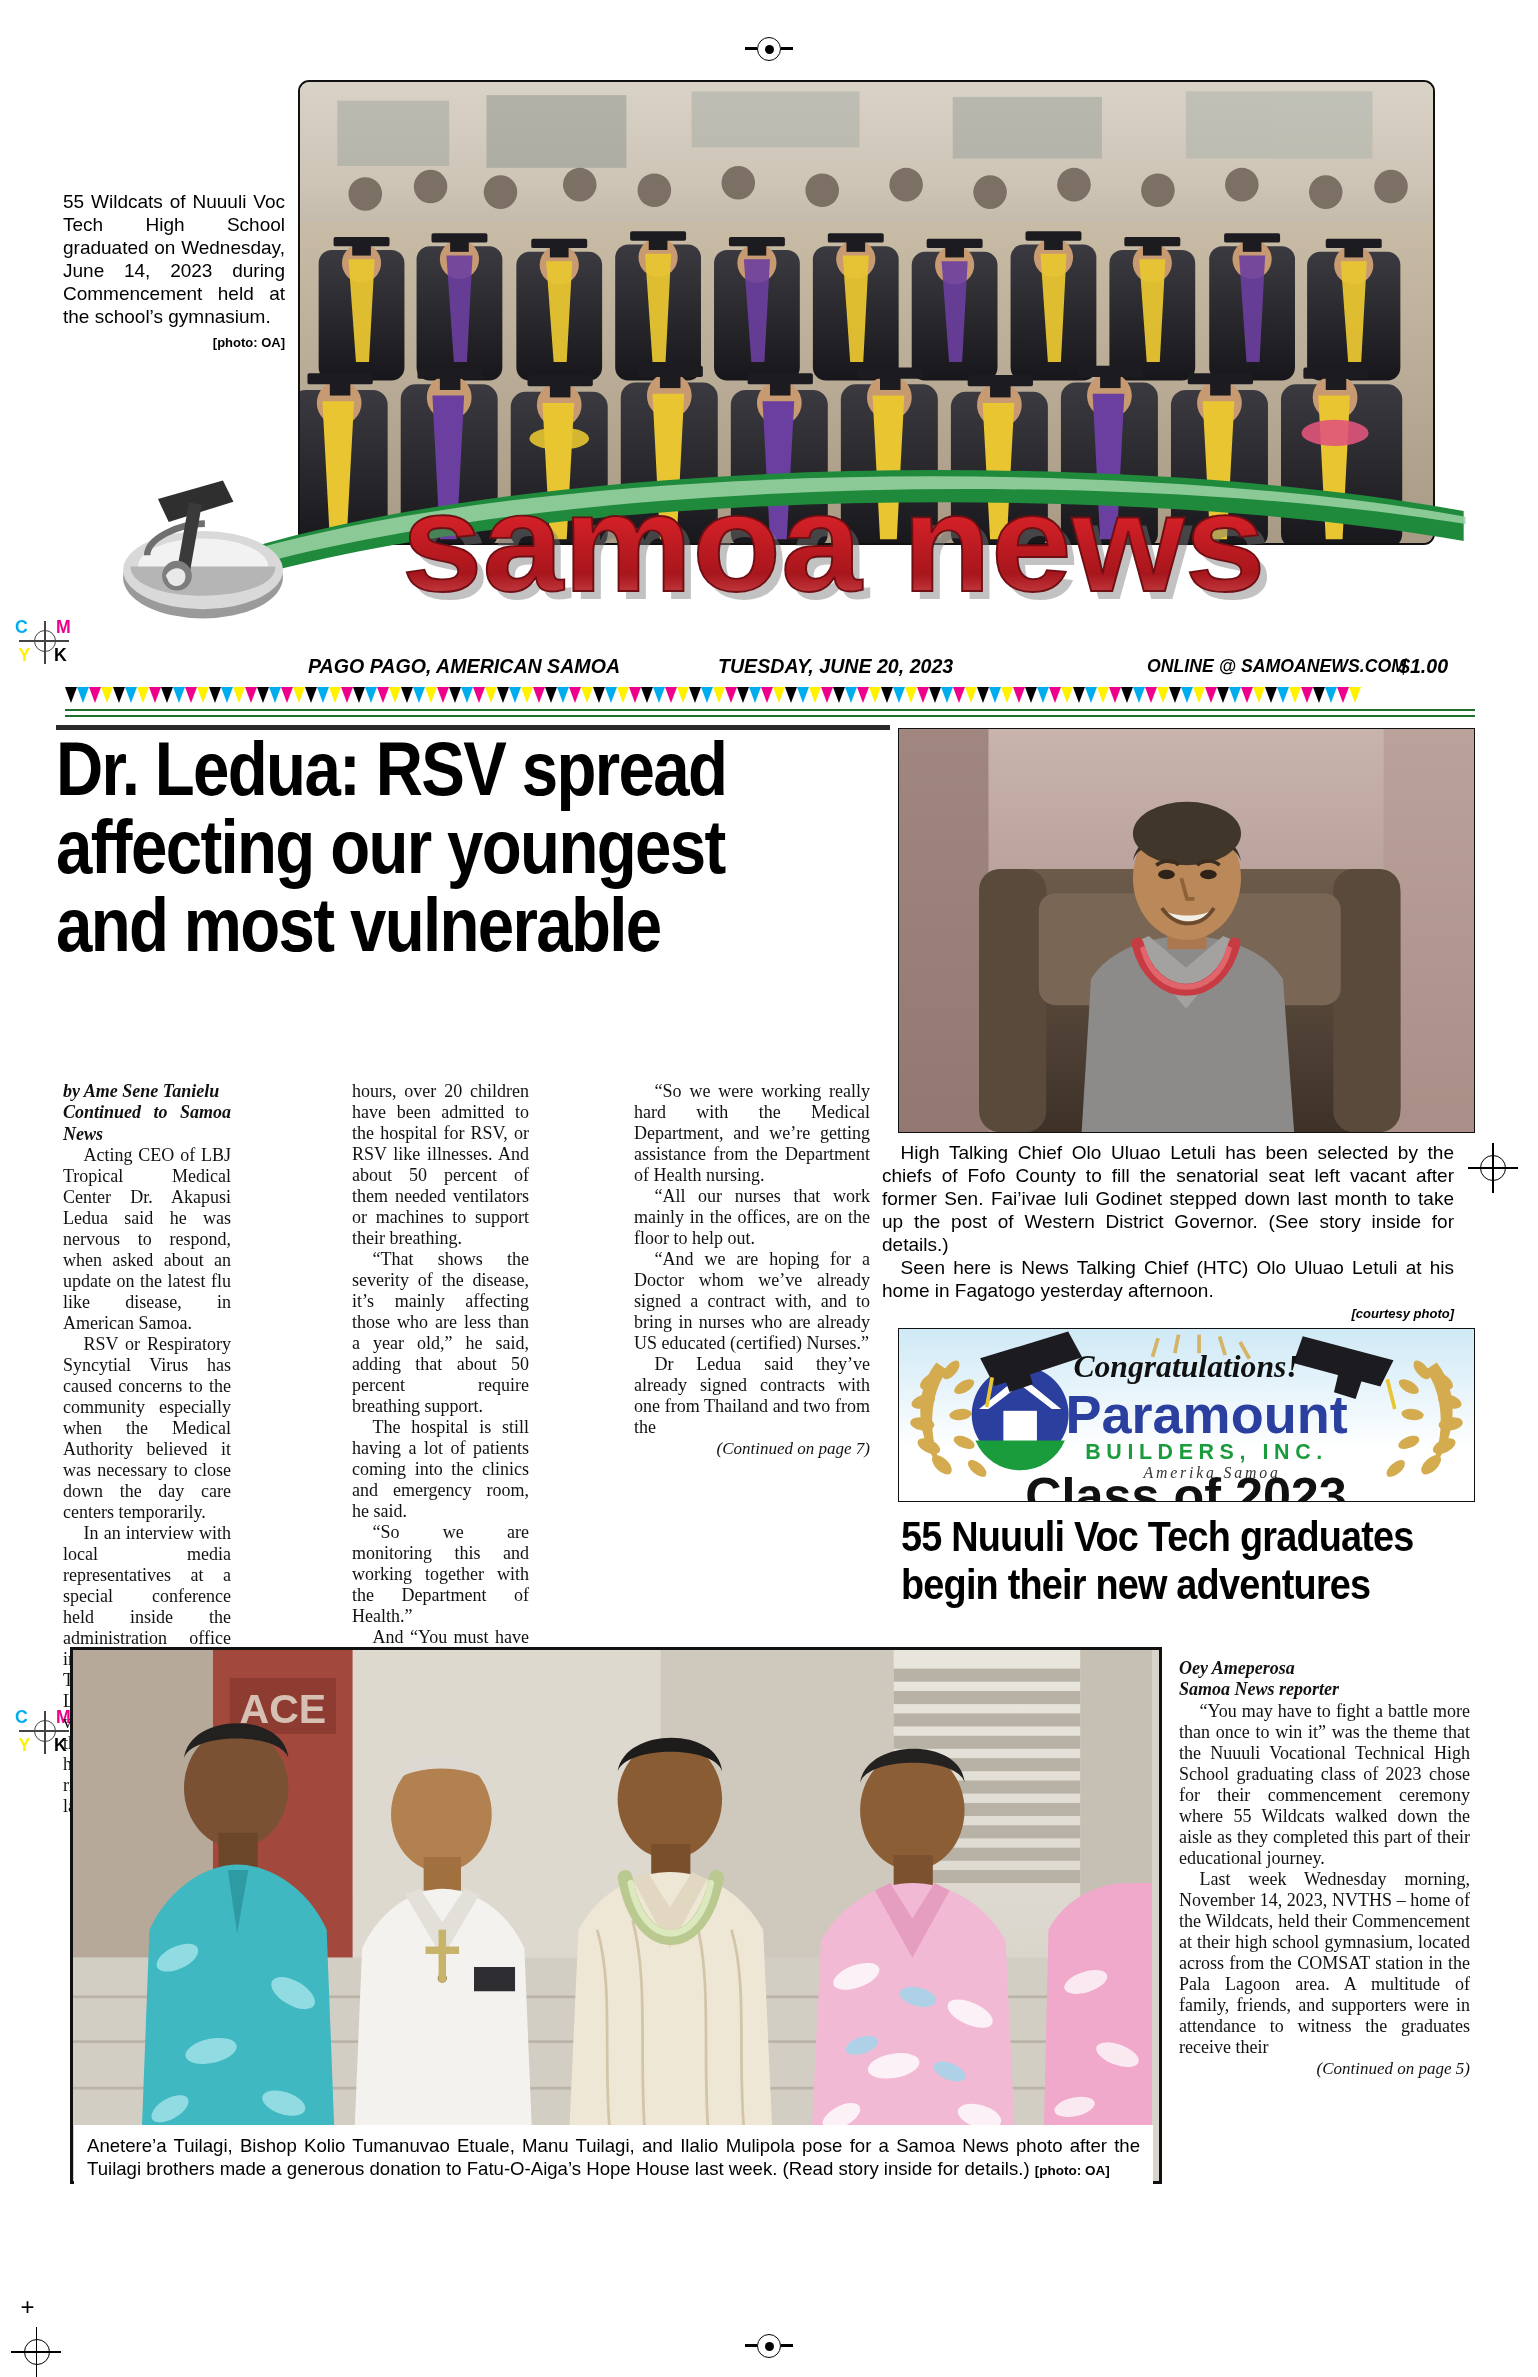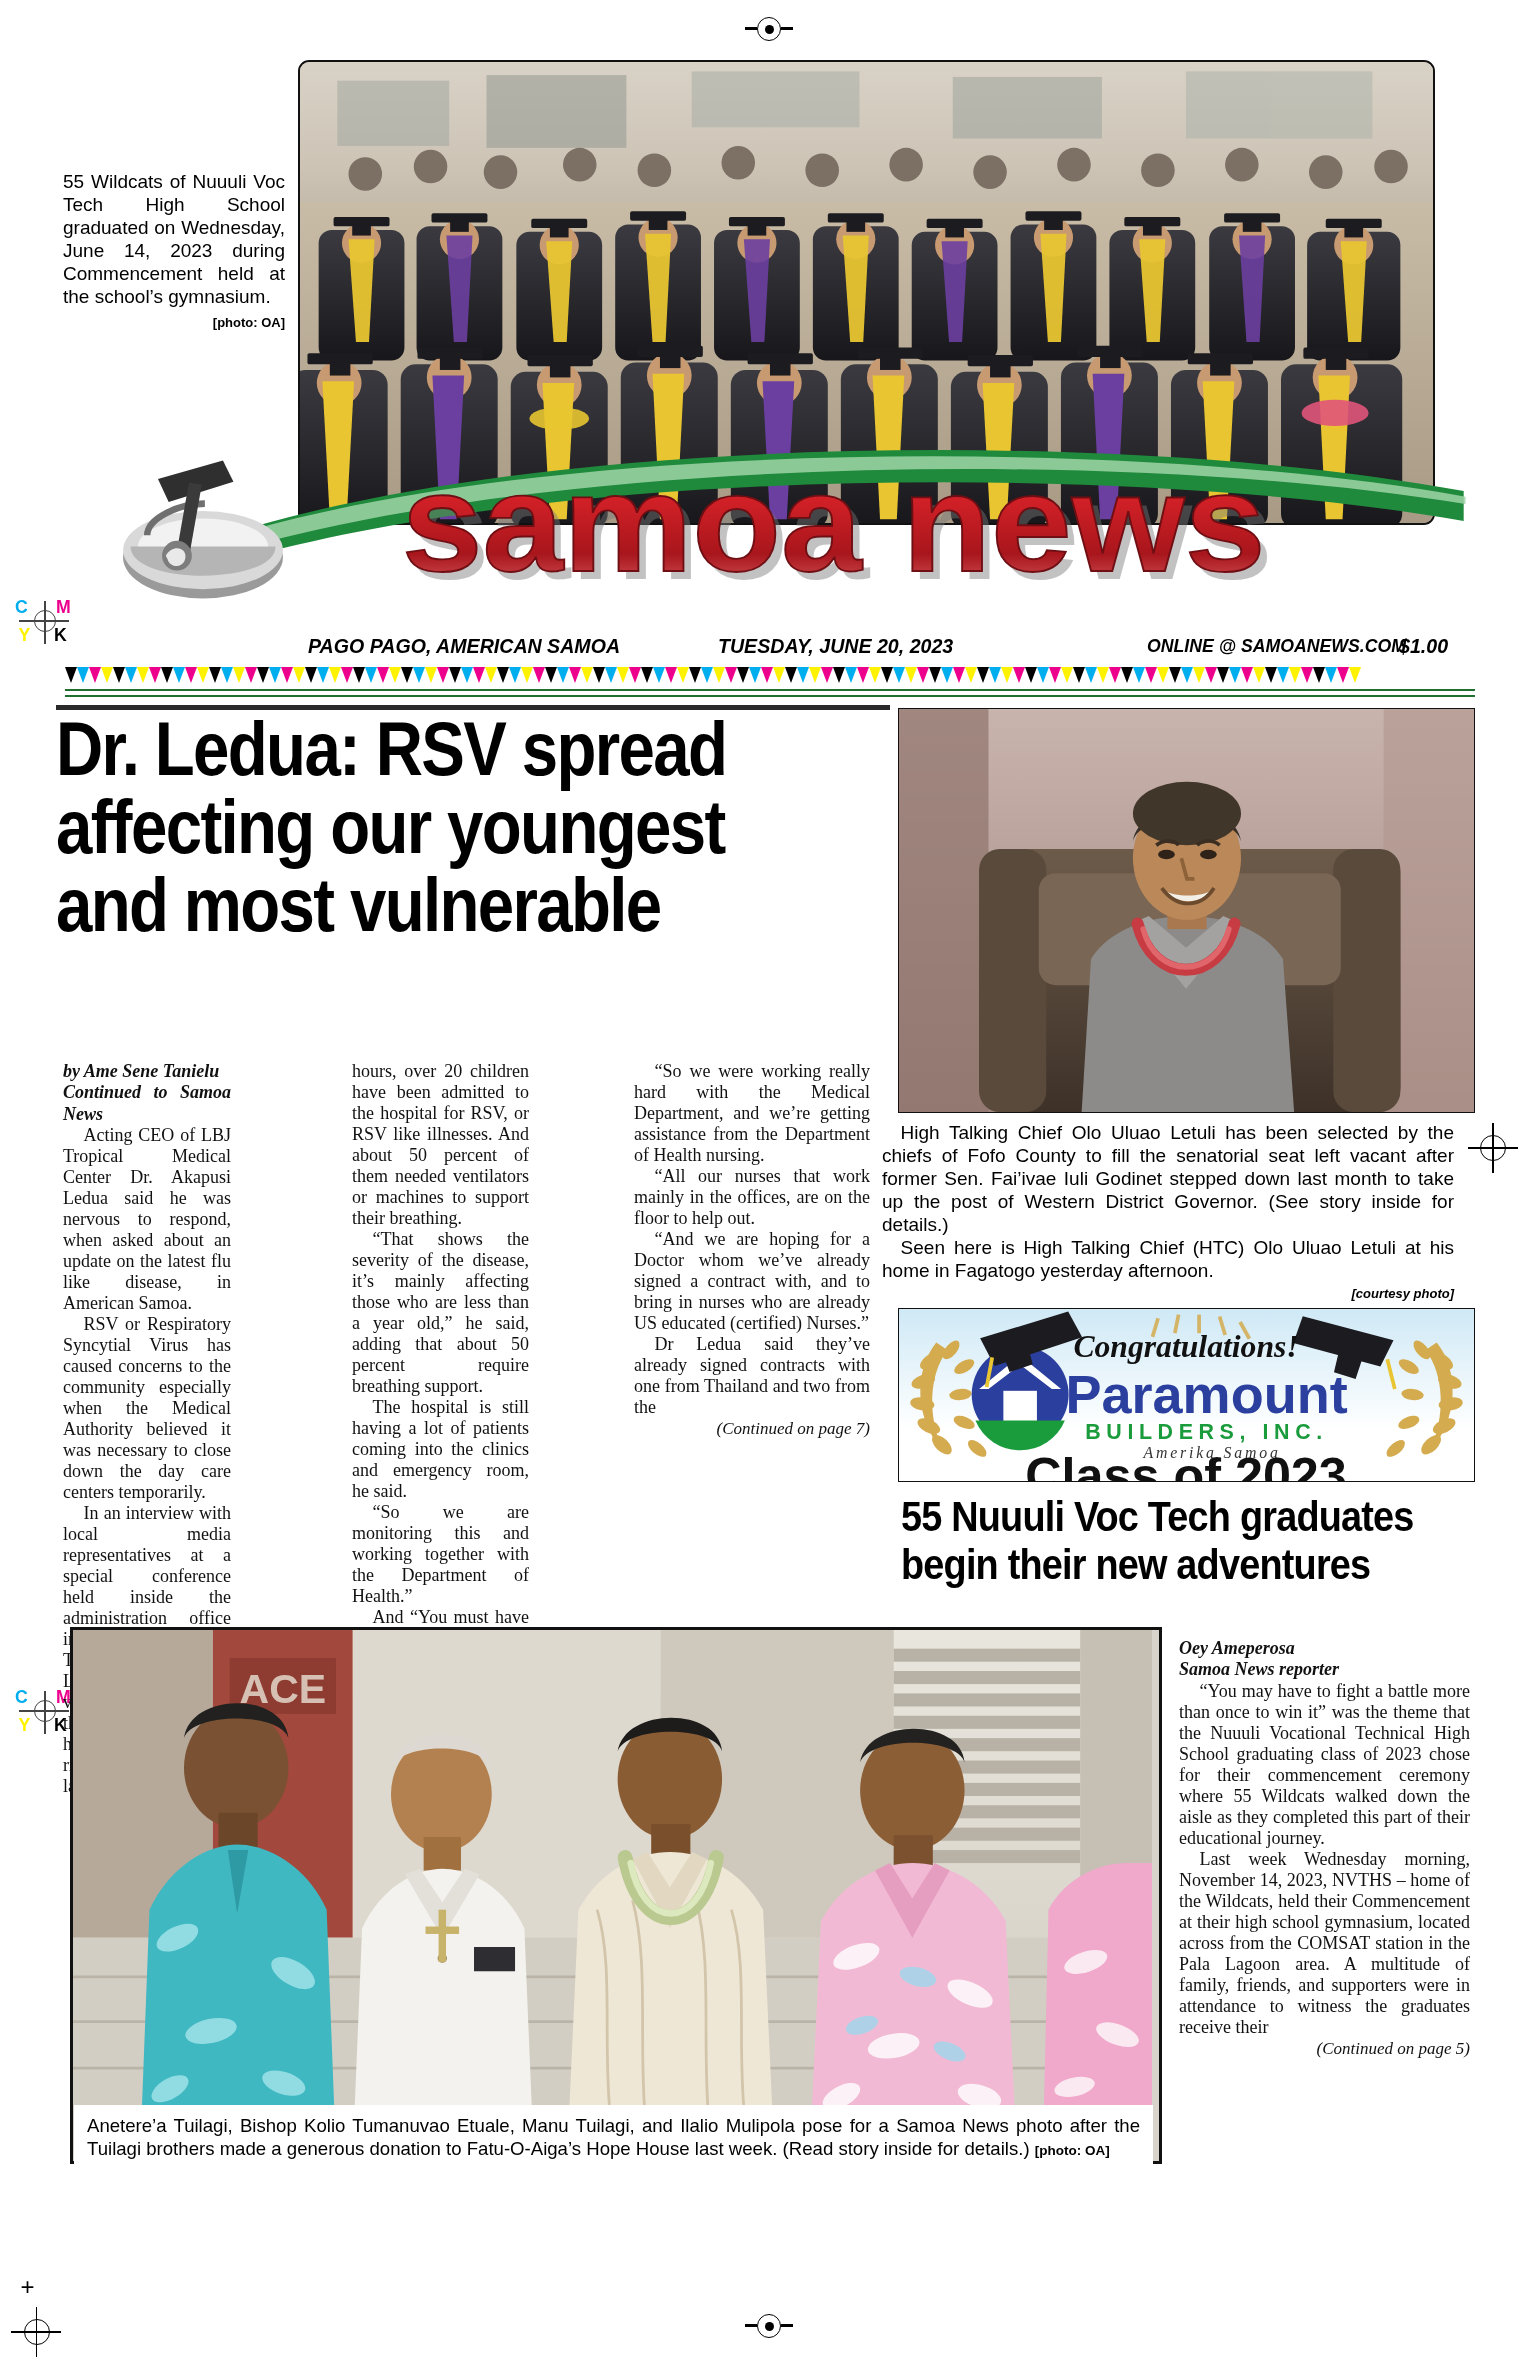--- a/index.html
+++ b/index.html
@@ -1,18 +1,18 @@
 <!DOCTYPE html>
 <html style="font-size:15px"><head>
 <meta charset="utf-8">
 <style>
   html,body{margin:0;padding:0;background:#ffffff;}
   body{width:1538px;height:2377px;position:relative;overflow:hidden;
        font-family:"Liberation Serif",serif;color:#000;}
-  .page{position:absolute;inset:0;background:#fff;}
+  .page{position:absolute;inset:0;background:#fff;margin-top:20px;}
 
   
   .regmark{position:absolute;width:60px;height:60px;}
   .regmark .circ{position:absolute;left:16px;top:16px;width:26px;height:26px;
       border:1.9px solid #000;border-radius:50%;box-sizing:border-box;}
   .regmark .vl{position:absolute;left:28px;top:3.7px;width:1.9px;height:50px;background:#000;}
   .regmark .hl{position:absolute;top:28px;left:3.7px;height:1.9px;width:50px;background:#000;}
   .cmyk{position:absolute;width:62px;height:58px;font-family:"Liberation Sans",sans-serif;
         font-weight:bold;font-size:17.7px;}
   .cmyk span{position:absolute;}
@@ -544,21 +544,21 @@
       <path d="M276 146 C 284 140, 296 140, 300 146" stroke="#3a2d22" stroke-width="4" fill="none"></path>
       <path d="M320 146 C 326 140, 338 140, 344 146" stroke="#3a2d22" stroke-width="4" fill="none"></path>
       <path d="M303 160 L309 182 L317 182" stroke="#8d6238" stroke-width="4" fill="none"></path>
       <path d="M284 194 C 298 210, 324 210, 336 194 C 324 202, 296 202, 284 194 Z" fill="#f2efe8"></path>
       <path d="M282 192 C 298 214, 324 214, 338 192" stroke="#6b4a2e" stroke-width="4" fill="none"></path>
     </svg>
   </div>
 
   <div class="letulicap">
     <p>High Talking Chief Olo Uluao Letuli has been selected by the chiefs of Fofo County to fill the senatorial seat left vacant after former Sen. Fai’ivae Iuli Godinet stepped down last month to take up the post of Western District Governor. (See story inside for details.)</p>
-    <p>Seen here is High Talking Chief (HTC) Olo Uluao Letuli at his home in Fagatogo yesterday afternoon.</p>
+    <p>Seen here is News Talking Chief (HTC) Olo Uluao Letuli at his home in Fagatogo yesterday afternoon.</p>
     <span class="credit">[courtesy photo]</span>
   </div>
 
   <div class="ad">
     <svg width="575" height="172" viewBox="0 0 617 185" preserveAspectRatio="none">
       <defs>
         <linearGradient id="skyg" x1="0" y1="0" x2="0" y2="1">
           <stop offset="0%" stop-color="#cfe9f6"></stop>
             <stop offset="70%" stop-color="#ffffff"></stop>
         </linearGradient>

